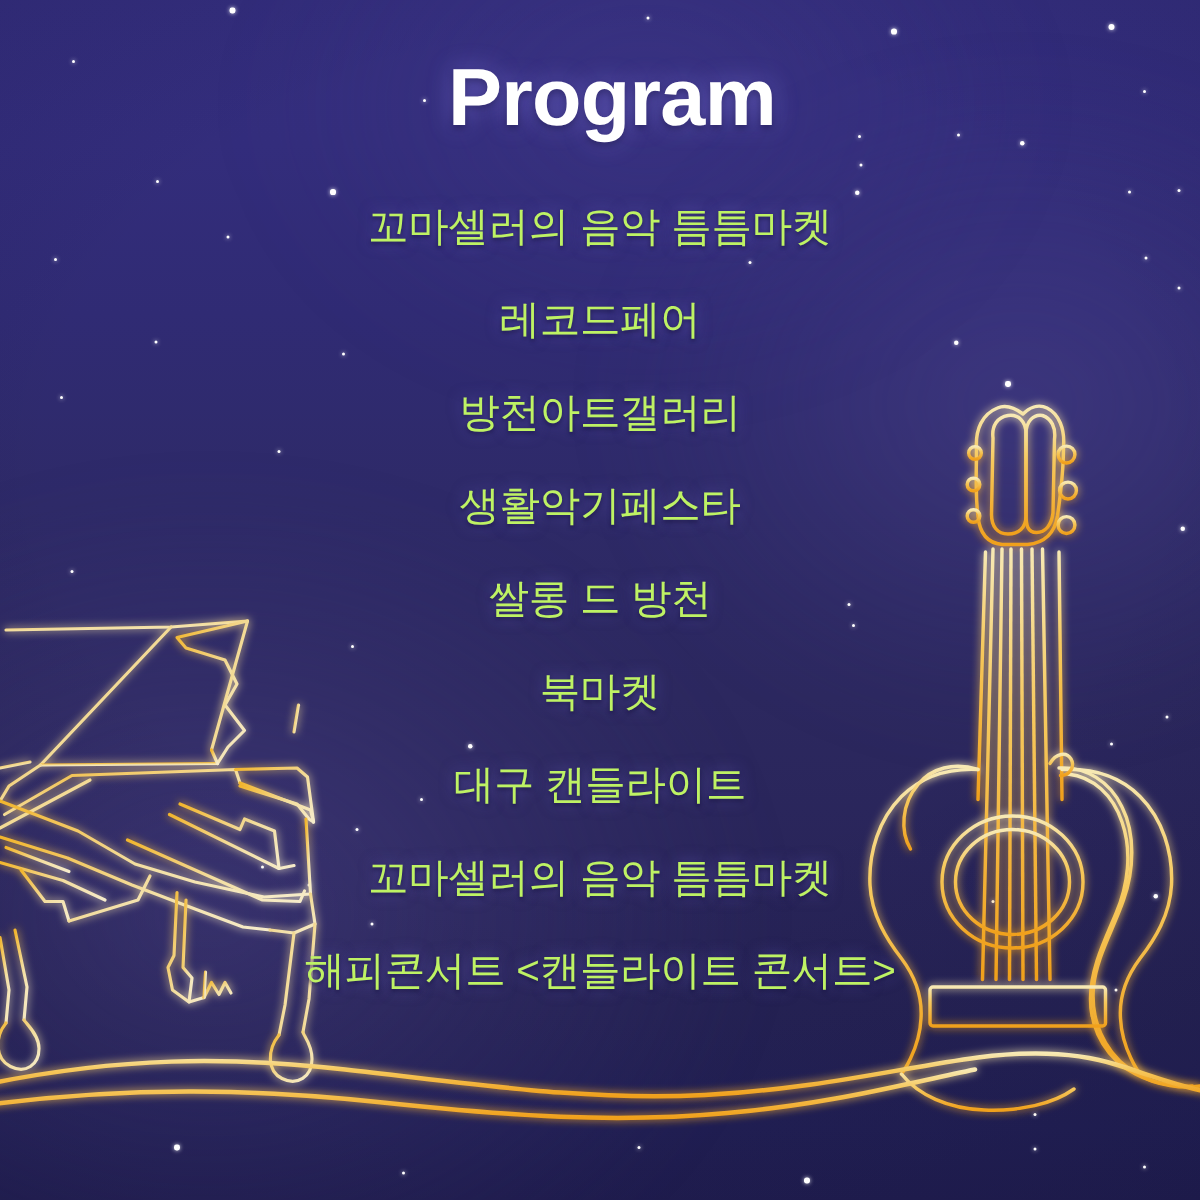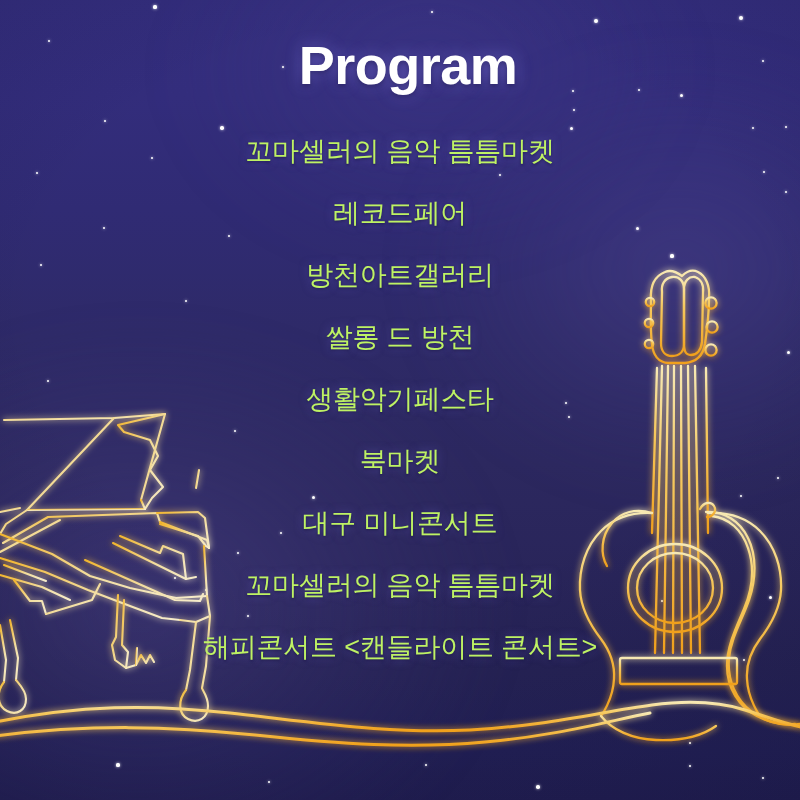--- a/index.html
+++ b/index.html
@@ -351,21 +351,21 @@
     </g>
   </svg>
 
   <div id="content">
     <div id="program-title">Program</div>
 
     <ul id="program-list">
       <li>꼬마셀러의 음악 틈틈마켓</li>
       <li>레코드페어</li>
       <li>방천아트갤러리</li>
+      <li>생활악기페스타</li>
       <li>쌀롱 드 방천</li>
-      <li>생활악기페스타</li>
       <li>북마켓</li>
-      <li>대구 미니콘서트</li>
+      <li>대구 캔들라이트</li>
       <li>꼬마셀러의 음악 틈틈마켓</li>
       <li>해피콘서트 &lt;캔들라이트 콘서트&gt;</li>
     </ul>
   </div>
 </div>
 
 </body></html>

